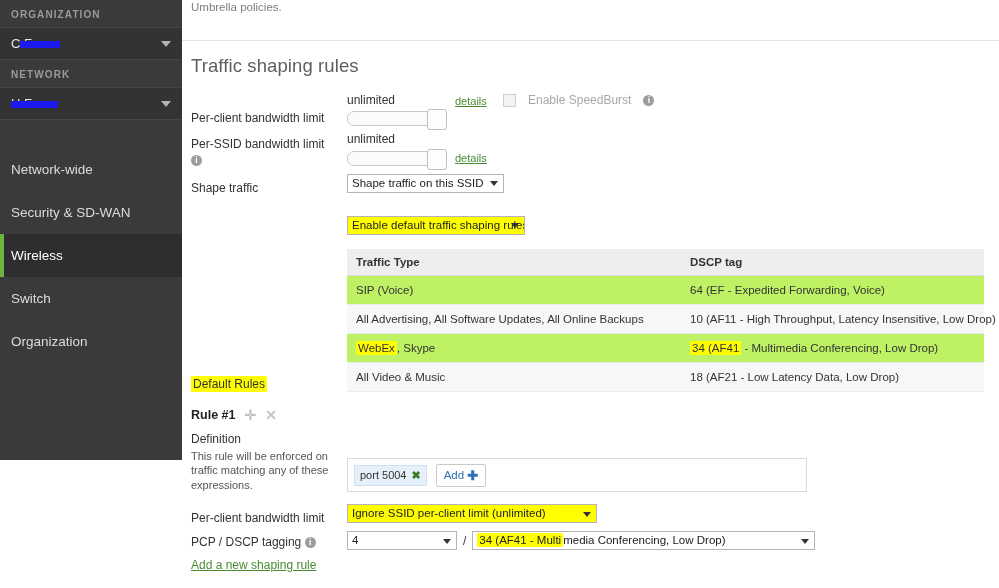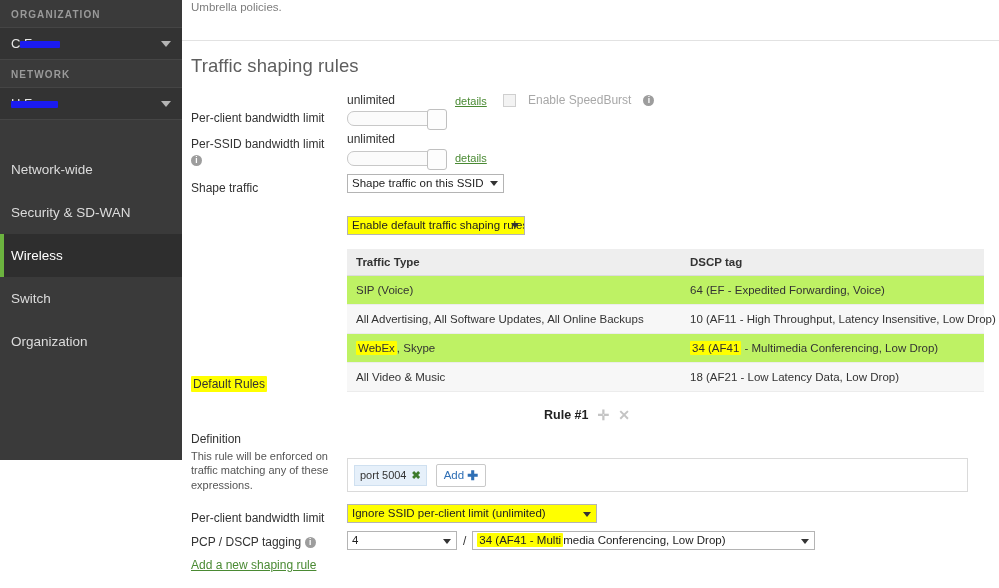--- a/index.html
+++ b/index.html
@@ -261,38 +261,37 @@
 
   
   .rule-head {
     display: flex;
     align-items: center;
     gap: 9px;
     margin: 16px 16px 9px 9px;
     font-size: 12.5px;
     font-weight: bold;
     color: #222;
-    justify-content: center;
   }
   .icon-move, .icon-x {
     color: #c4c4c4;
     font-size: 14px;
     cursor: pointer;
     line-height: 1;
   }
   .defn-sub {
     font-size: 11px;
     color: #555;
     line-height: 14.5px;
     margin-top: 2px;
   }
   .defn-box {
     border: 1px solid #dadada;
     height: 34px;
-    width: 621px;
+    width: 460px;
     display: flex;
     align-items: center;
     padding: 0 6px;
     box-sizing: border-box;
     background: #fff;
   }
   .chip {
     display: inline-flex;
     align-items: center;
     gap: 5px;

